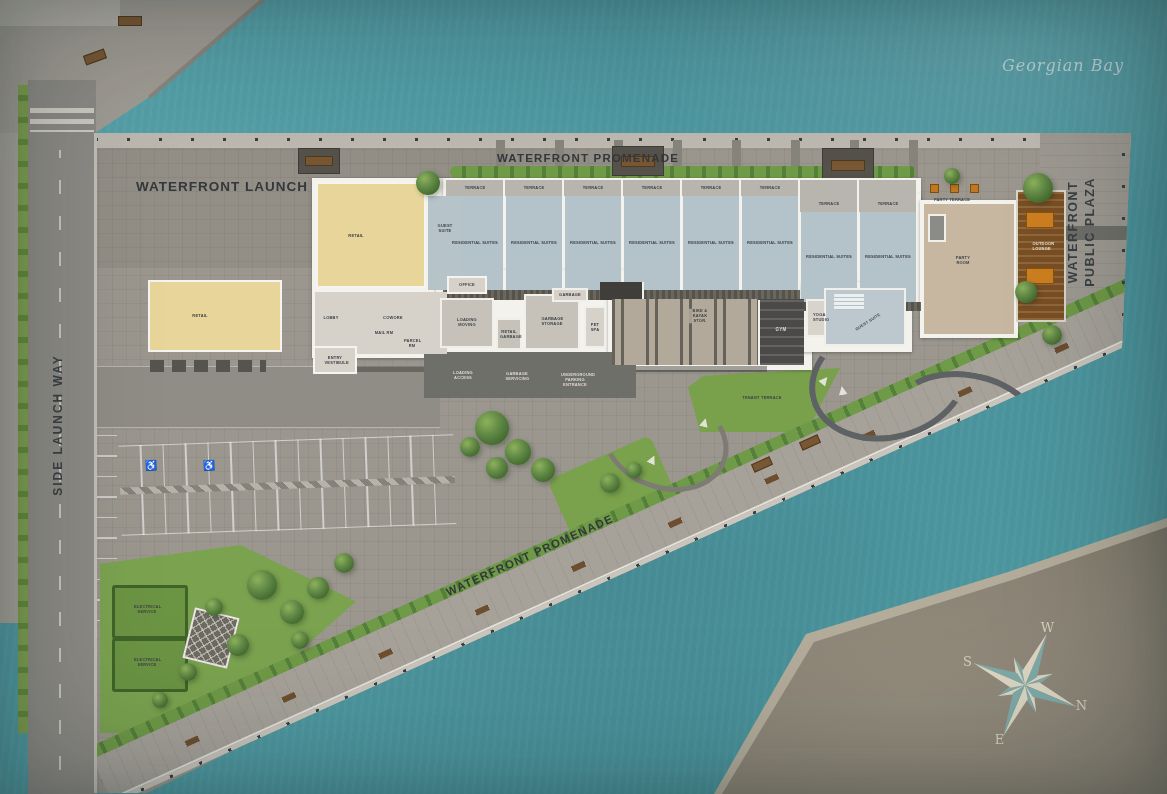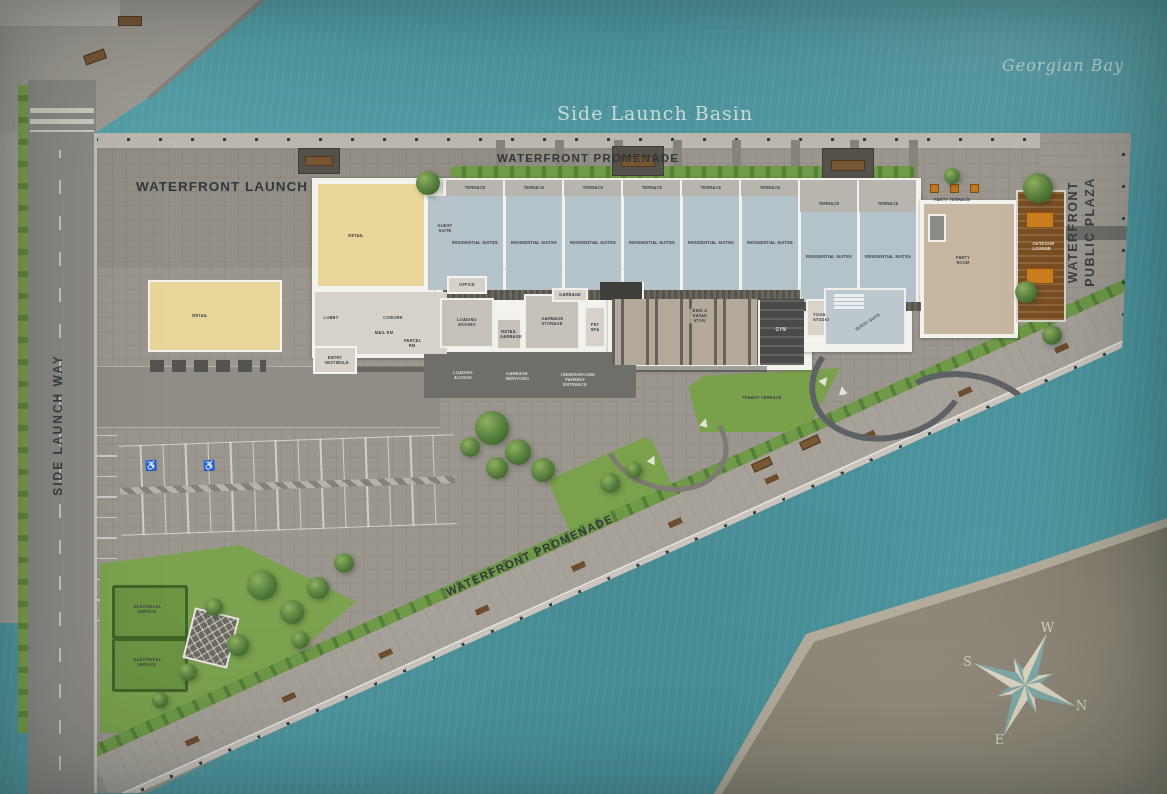--- a/index.html
+++ b/index.html
@@ -327,16 +327,15 @@
       <polygon points="56,0 12,-8 0,0" fill="#DCD6C2"></polygon>
         <polygon points="56,0 12,8 0,0" fill="#7FAAA8"></polygon>
     </g>
   </svg>
   <div class="lbl serif" style="left:1048px;top:628px;font-size:13px;color:#D5CFBC;z-index:11;">W</div>
   <div class="lbl serif" style="left:968px;top:662px;font-size:13px;color:#D5CFBC;z-index:11;">S</div>
   <div class="lbl serif" style="left:1082px;top:706px;font-size:13px;color:#D5CFBC;z-index:11;">N</div>
   <div class="lbl serif" style="left:1000px;top:740px;font-size:13px;color:#D5CFBC;z-index:11;">E</div>
 
   <div class="lbl serif" style="left:1063px;top:66px;font-size:16px;font-style:italic;font-weight:400;color:#B7D3D3;z-index:40;">Georgian Bay</div>
-  <div class="lbl serif" style="left:655px;top:113px;font-size:19px;font-weight:400;color:#CFDEDA;z-index:40;">Side Launch Basin</div>
 
   <div class="vig"></div>
 </div>
 
 </body></html>

